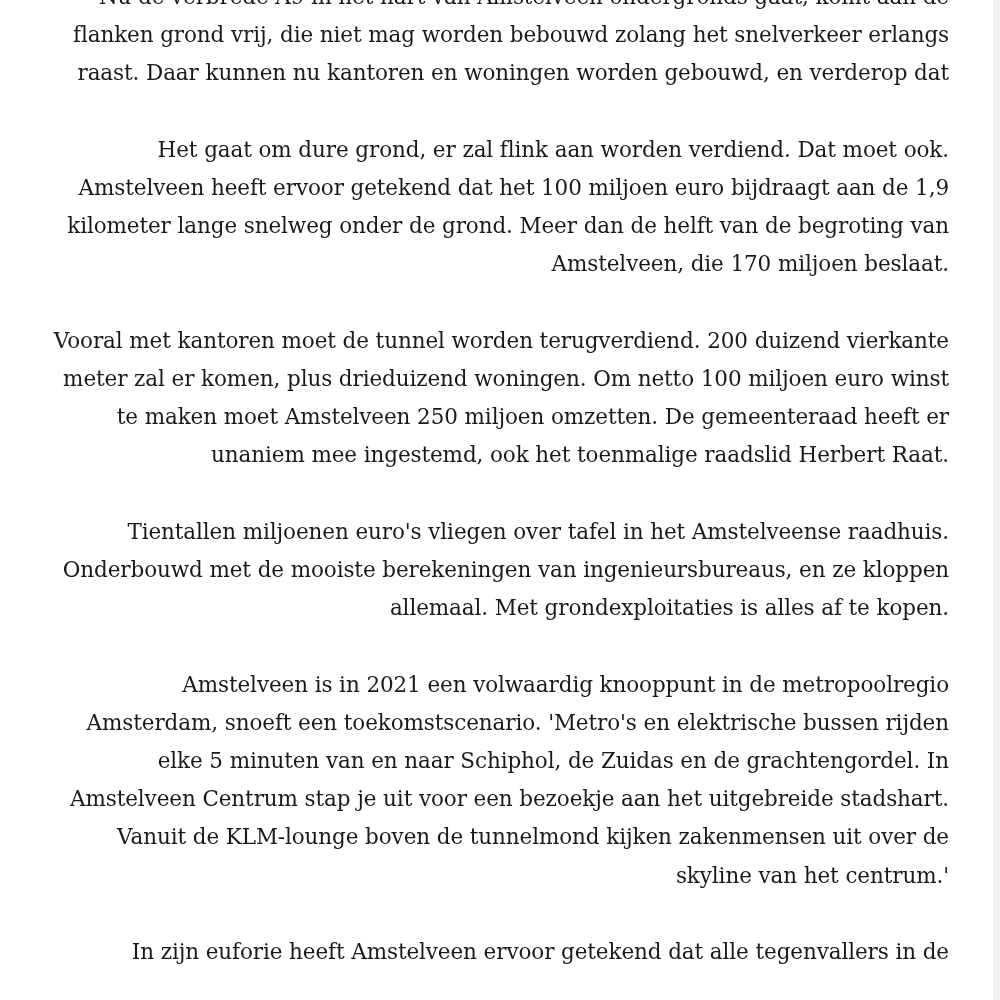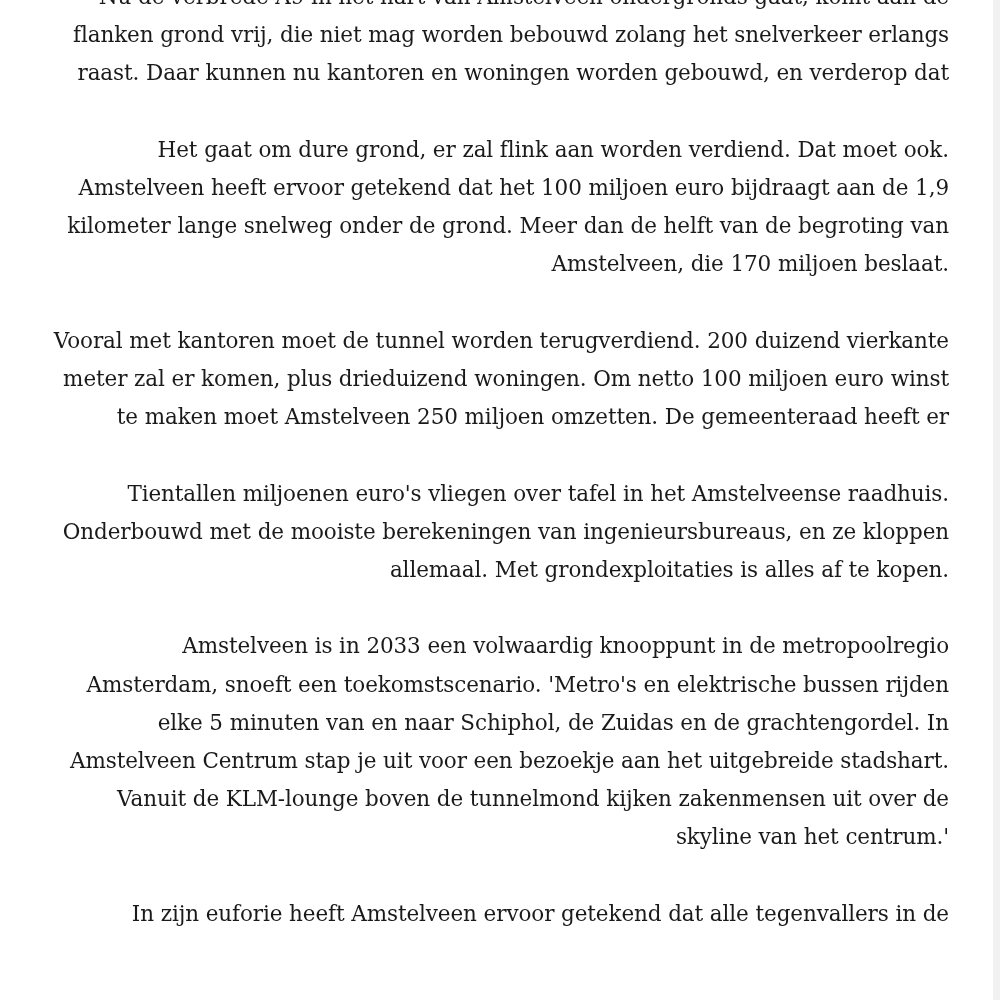--- a/index.html
+++ b/index.html
@@ -59,28 +59,29 @@
     <p>
       <span class="line">Het gaat om dure grond, er zal flink aan worden verdiend. Dat moet ook.</span>
       <span class="line">Amstelveen heeft ervoor getekend dat het 100 miljoen euro bijdraagt aan de 1,9</span>
       <span class="line">kilometer lange snelweg onder de grond. Meer dan de helft van de begroting van</span>
       <span class="line">Amstelveen, die 170 miljoen beslaat.</span>
     </p>
     <p>
       <span class="line">Vooral met kantoren moet de tunnel worden terugverdiend. 200 duizend vierkante</span>
       <span class="line">meter zal er komen, plus drieduizend woningen. Om netto 100 miljoen euro winst</span>
       <span class="line">te maken moet Amstelveen 250 miljoen omzetten. De gemeenteraad heeft er</span>
+      <span class="line">unaniem mee ingestemd, ook het toenmalige raadslid Herbert Raat.</span>
     </p>
     <p>
       <span class="line">Tientallen miljoenen euro's vliegen over tafel in het Amstelveense raadhuis.</span>
       <span class="line">Onderbouwd met de mooiste berekeningen van ingenieursbureaus, en ze kloppen</span>
       <span class="line">allemaal. Met grondexploitaties is alles af te kopen.</span>
     </p>
     <p>
-      <span class="line">Amstelveen is in 2033 een volwaardig knooppunt in de metropoolregio</span>
+      <span class="line">Amstelveen is in 2021 een volwaardig knooppunt in de metropoolregio</span>
       <span class="line">Amsterdam, snoeft een toekomstscenario. 'Metro's en elektrische bussen rijden</span>
       <span class="line">elke 5 minuten van en naar Schiphol, de Zuidas en de grachtengordel. In</span>
       <span class="line">Amstelveen Centrum stap je uit voor een bezoekje aan het uitgebreide stadshart.</span>
       <span class="line">Vanuit de KLM-lounge boven de tunnelmond kijken zakenmensen uit over de</span>
       <span class="line">skyline van het centrum.'</span>
     </p>
     <p>
       <span class="line">In zijn euforie heeft Amstelveen ervoor getekend dat alle tegenvallers in de</span>
     </p>
   </div>

